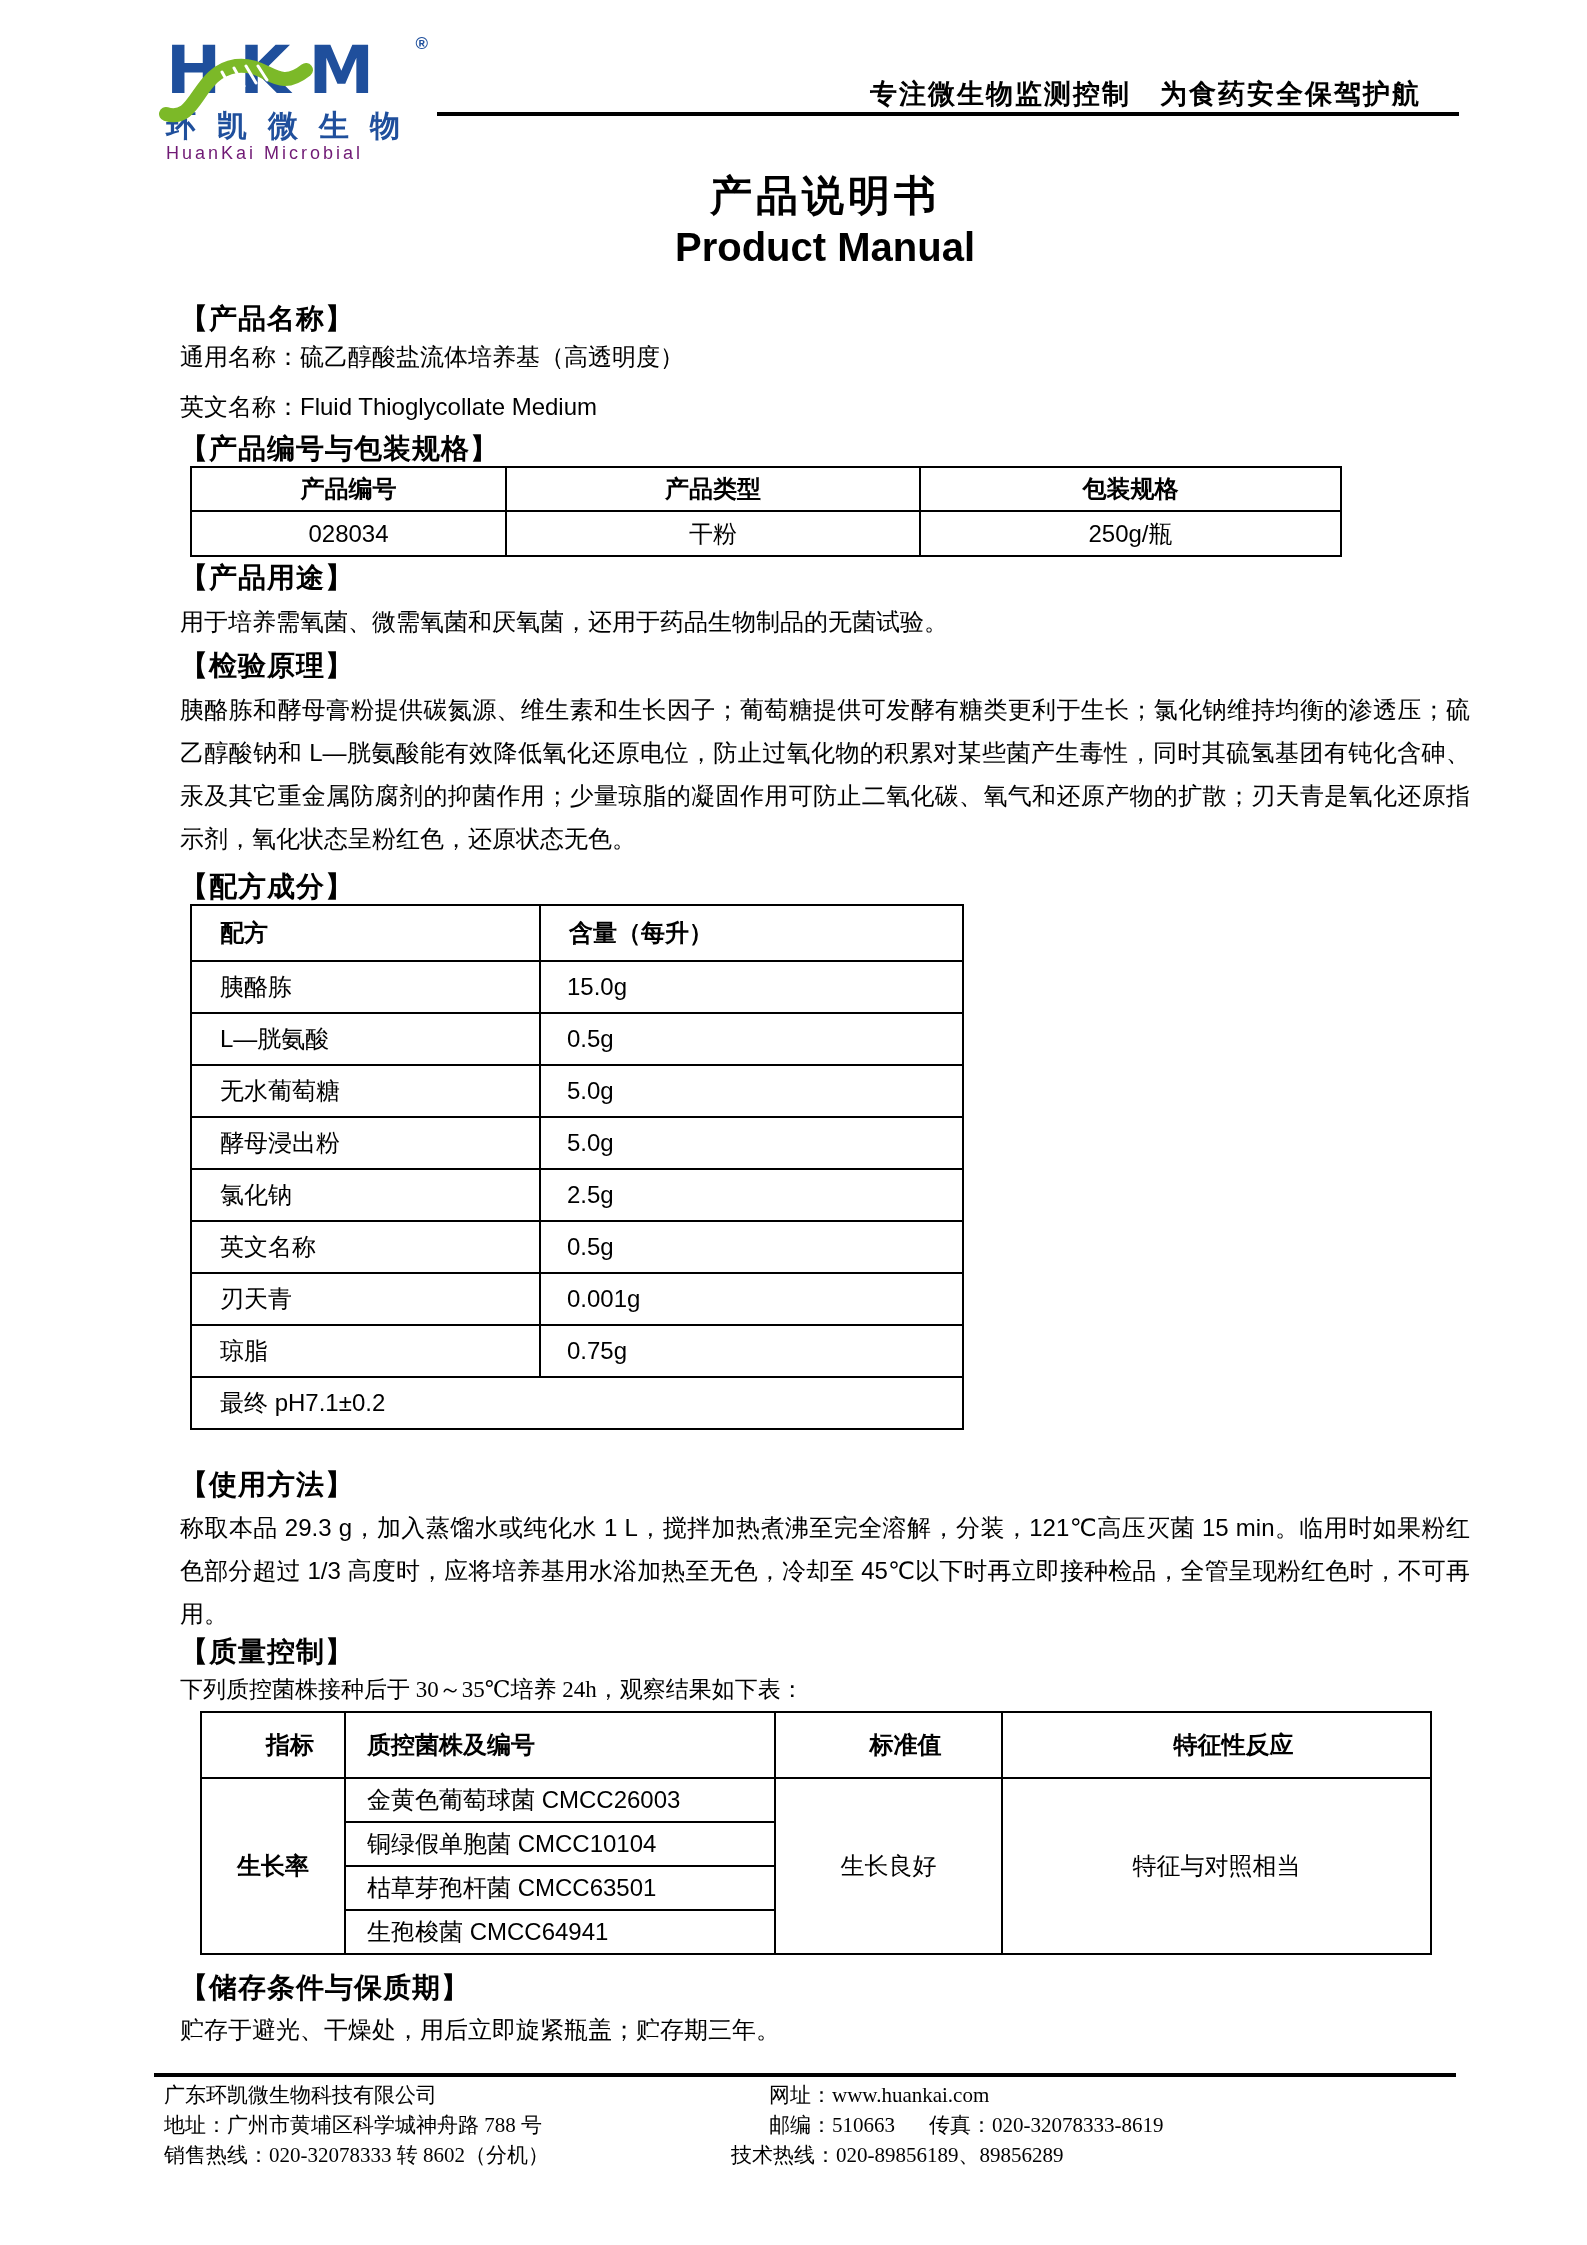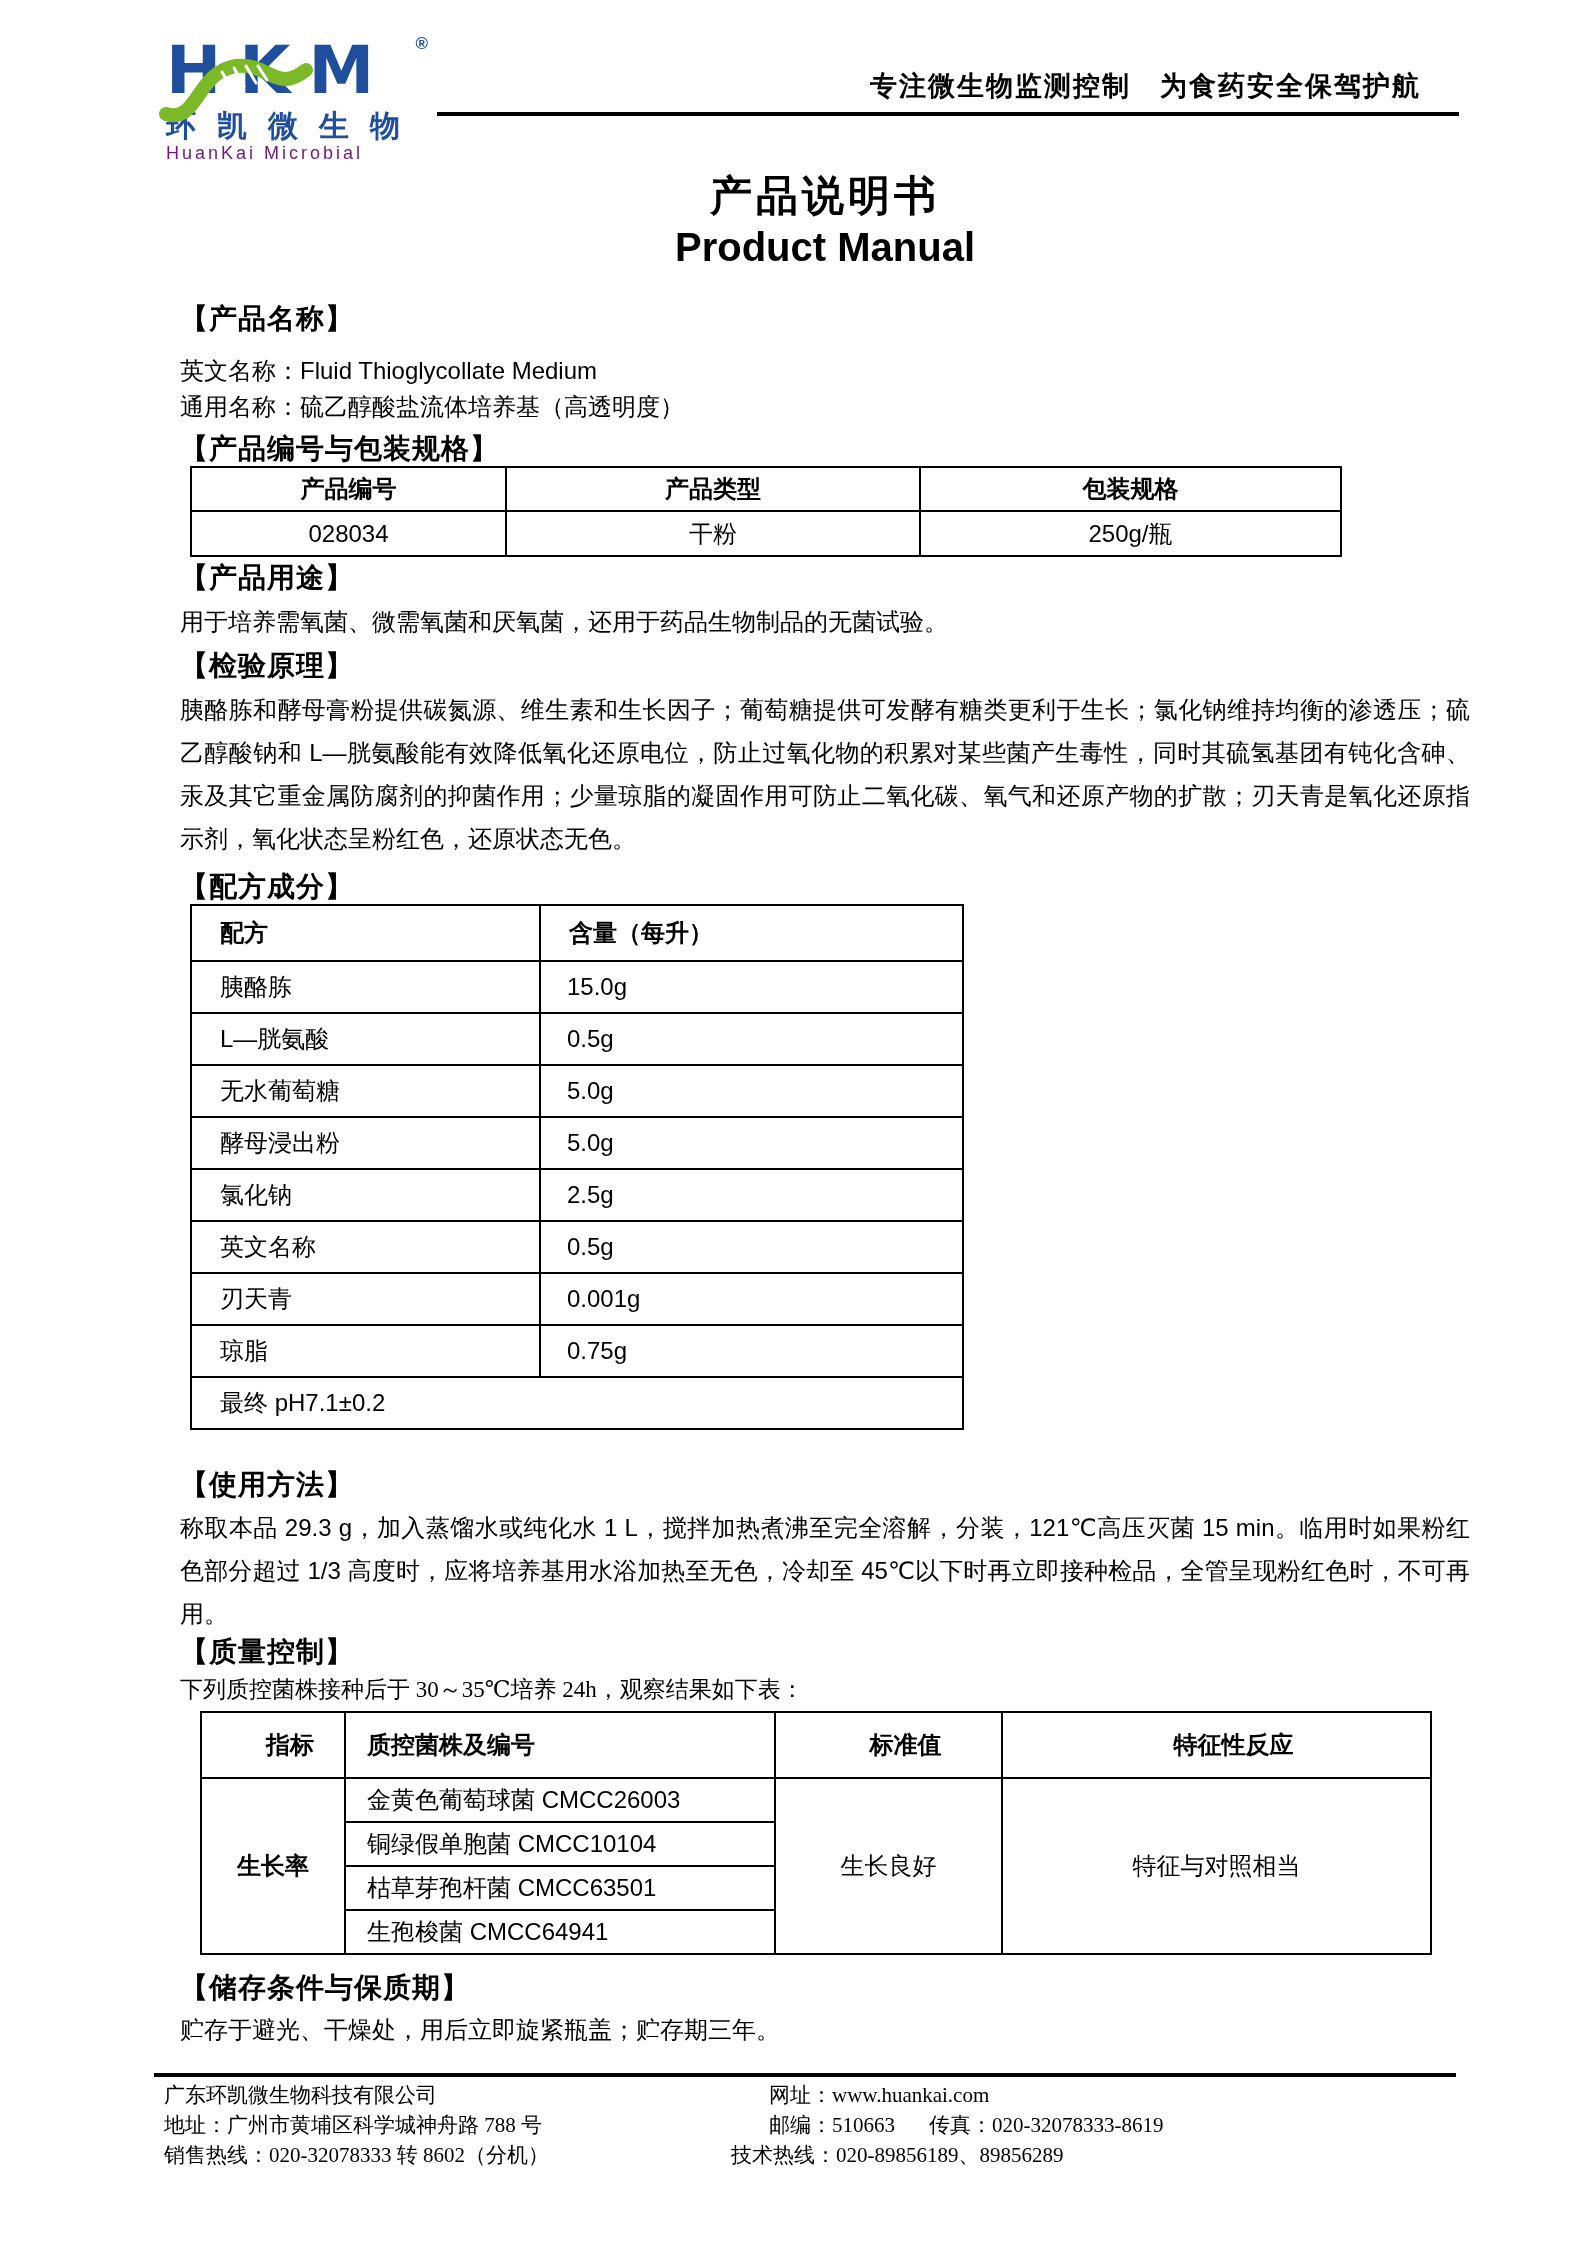--- a/index.html
+++ b/index.html
@@ -31,21 +31,21 @@
     margin-top:4px;
     font-weight:bold; font-size:30px; line-height:32px;
     color:#1f4f9c; letter-spacing:21px; white-space:nowrap;
   }
   .logo-en {
     margin-top:1px;
     font-size:18px; line-height:20px;
     color:#701a75; letter-spacing:3px; white-space:nowrap;
   }
   .tagline {
-    position:absolute; top:68px; right:166px;
+    position:absolute; top:76px; right:166px;
     font-size:27px; font-weight:bold; letter-spacing:2px;
     white-space:nowrap;
   }
   .header-rule { position:absolute; left:437px; top:112px; width:1022px; height:4px; background:#000; }
   
   .content { margin:0 117px 0 180px; width:1290px; }
   .title-cn { margin-top:6px; font-size:42px; line-height:56px; font-weight:bold; text-align:center; letter-spacing:4px; }
   .title-en { font-size:40px; line-height:46px; font-weight:bold; text-align:center; }
   .sec-h { font-size:28px; line-height:34px; font-weight:bold; letter-spacing:1px; }
   .h-product-name   { margin-top:32px; }
@@ -118,22 +118,22 @@
     <div class="tagline">专注微生物监测控制　为食药安全保驾护航</div>
     <div class="header-rule"></div>
   </div>
 
   <div class="content">
 
     <div class="title-cn">产品说明书</div>
     <div class="title-en">Product Manual</div>
 
     <div class="sec-h h-product-name">【产品名称】</div>
+    <div class="body-line name-row1"><span>通用名称：</span><span>硫乙醇酸盐流体培养基（高透明度）</span></div>
     <div class="body-line name-row2"><span>英文名称：</span><span>Fluid Thioglycollate Medium</span></div>
-    <div class="body-line name-row1"><span>通用名称：</span><span>硫乙醇酸盐流体培养基（高透明度）</span></div>
 
     <div class="sec-h h-catalog">【产品编号与包装规格】</div>
     <table class="t-catalog">
       <colgroup>
           <col style="width:315px">
           <col style="width:414px">
           <col style="width:421px">
         </colgroup>
       <tbody>
           <tr class="head">

